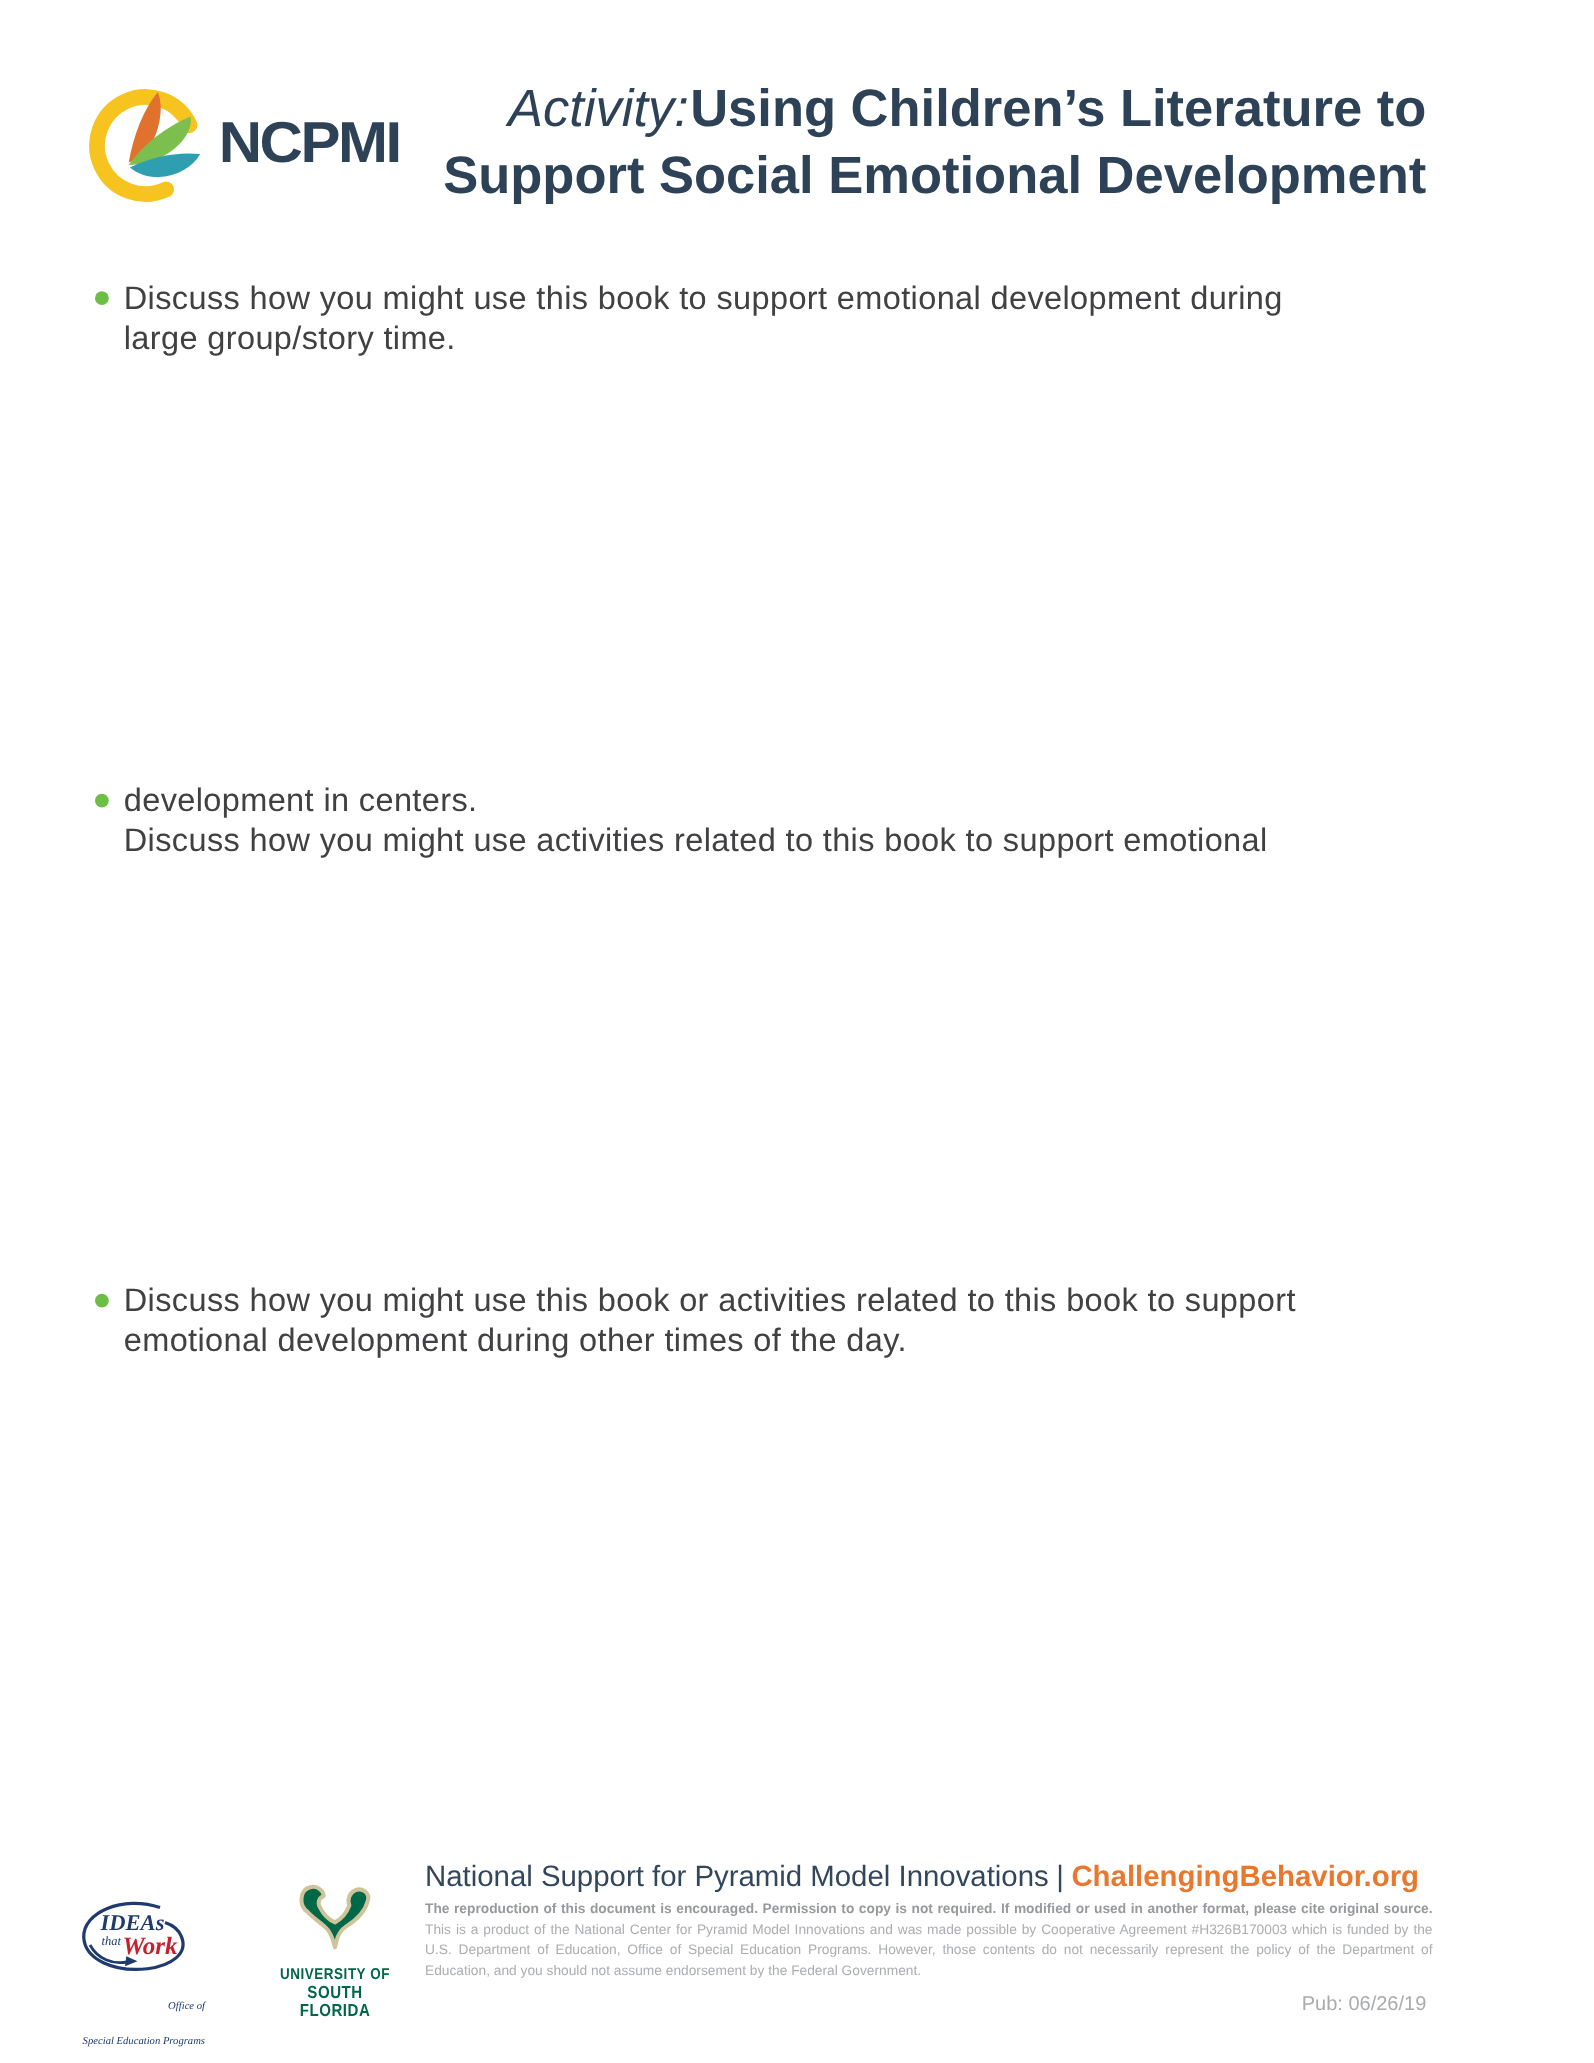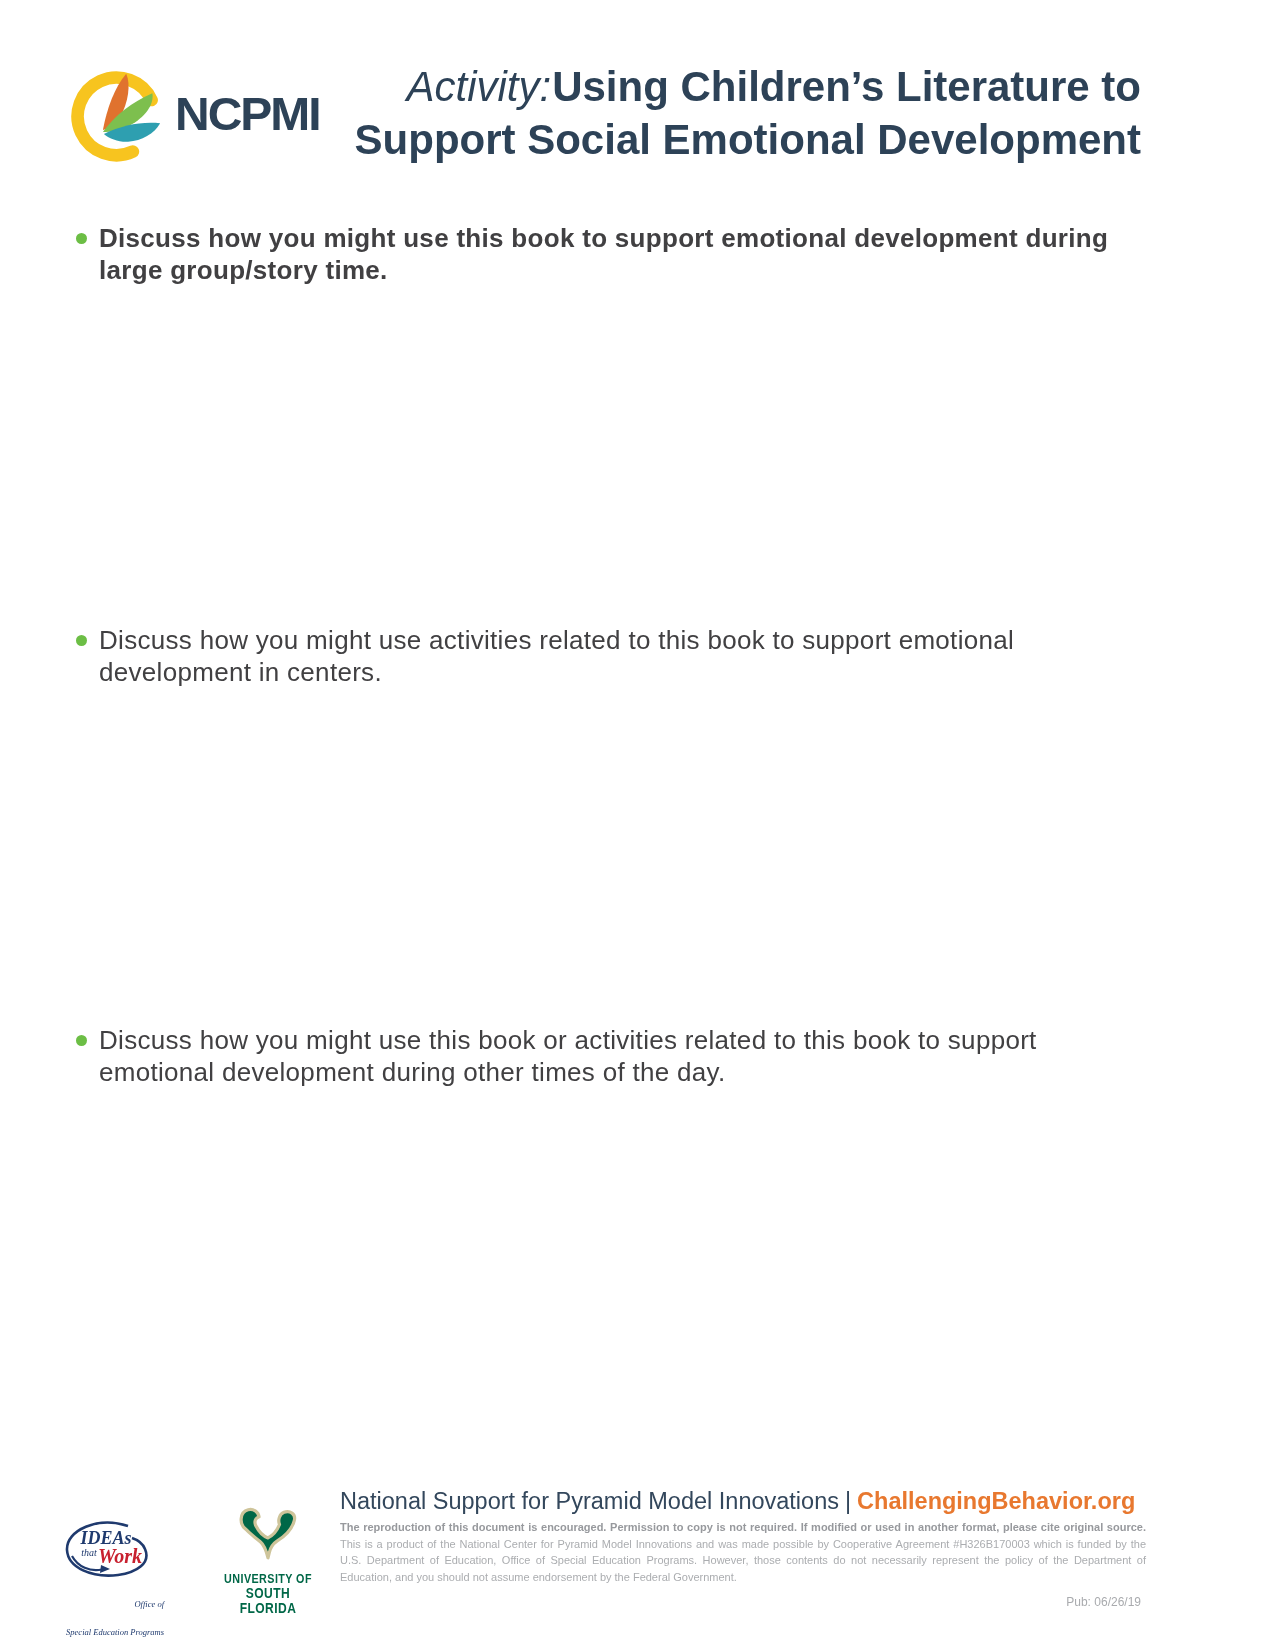--- a/index.html
+++ b/index.html
@@ -65,21 +65,21 @@
     margin-right: 12px;
     border-radius: 50%;
     background: #6cbe45;
   }
   .bullet-text {
     font-size: 26px;
     line-height: 32px;
     letter-spacing: 0.3px;
     color: #414042;
   }
-  .b1 { top: 222px; font-weight: bold; }
+  .b1 { top: 222px; }
   .b2 { top: 624px; }
   .b3 { top: 1024px; }
 
   
   .ideas-logo {
     position: absolute;
     left: 52px;
     top: 1518px;
     width: 112px;
     text-align: right;
@@ -131,21 +131,21 @@
     font-size: 11px;
     line-height: 16.5px;
     text-align: justify;
     color: #abadb0;
   }
   .disclaimer strong { color: #97999d; font-weight: 700; }
   .pub {
     position: absolute;
     right: 134px;
     top: 1595px;
-    font-size: 12px;
+    font-size: 16px;
     color: #a9abae;
   }
 </style>
 </head>
 <body>
 
 <div class="page">
 
   <div class="logo">
     <svg width="97" height="97" viewBox="0 0 100 100" aria-hidden="true">
@@ -166,22 +166,22 @@
     <span class="dot"></span>
     <div class="bullet-text">
       <div>Discuss how you might use this book to support emotional development during</div>
       <div>large group/story time.</div>
     </div>
   </div>
 
   <div class="bullet b2">
     <span class="dot"></span>
     <div class="bullet-text">
+      <div>development in centers.</div>
       <div>Discuss how you might use activities related to this book to support emotional</div>
-      <div>development in centers.</div>
     </div>
   </div>
 
   <div class="bullet b3">
     <span class="dot"></span>
     <div class="bullet-text">
       <div>Discuss how you might use this book or activities related to this book to support</div>
       <div>emotional development during other times of the day.</div>
     </div>
   </div>

